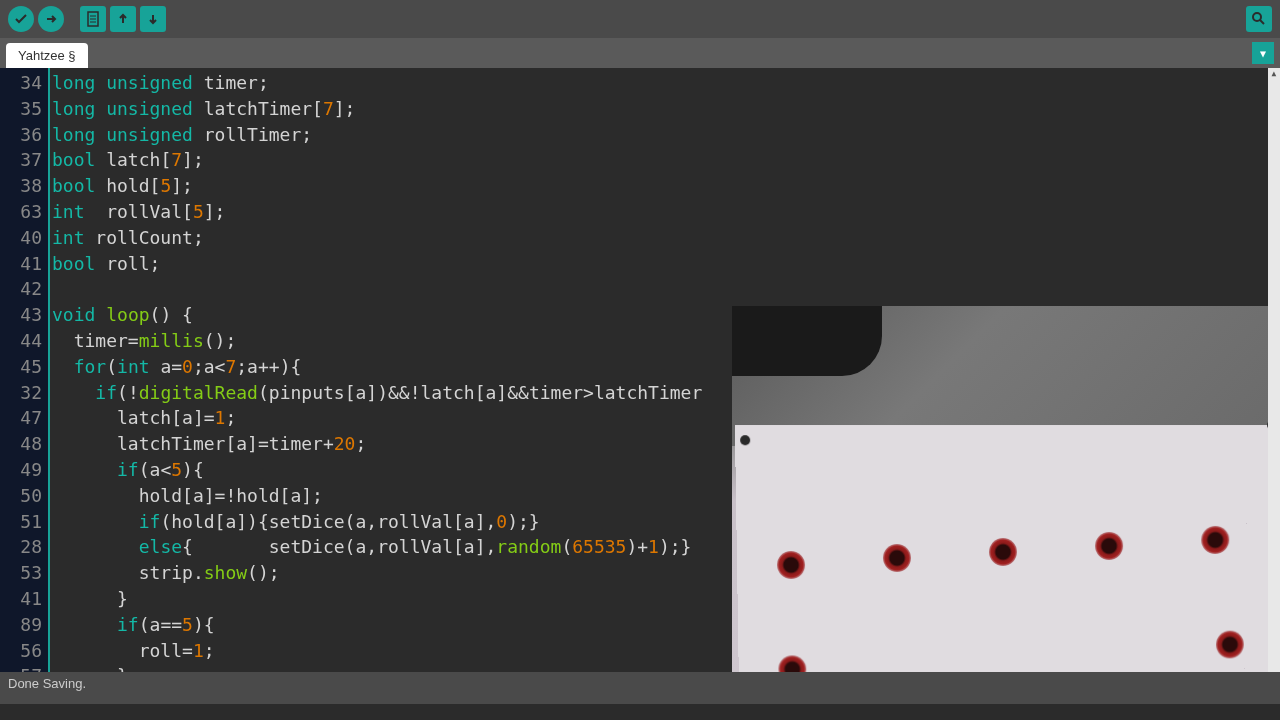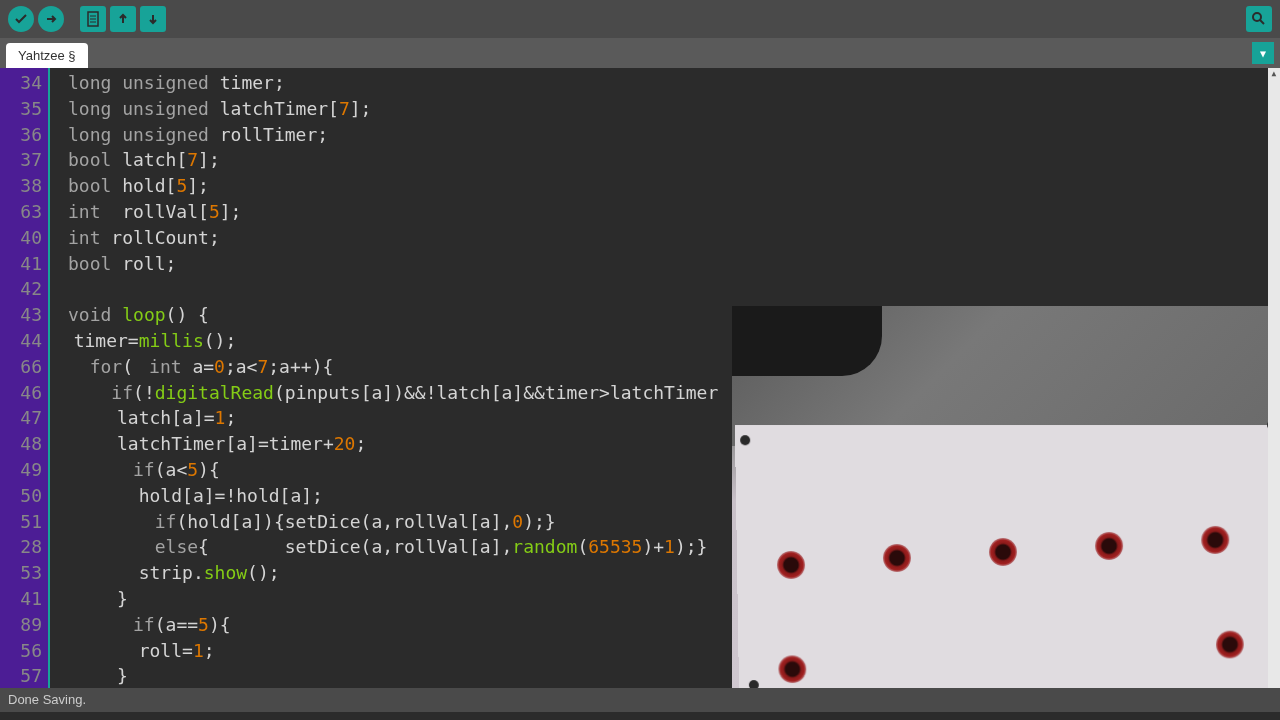--- a/index.html
+++ b/index.html
@@ -76,37 +76,37 @@
 }
 .editor {
   display: flex;
   height: 100%;
   background: #2b2b2b;
   font-size: 18px;
   line-height: 25.8px;
 }
 .gutter {
   width: 50px;
-  background: #4c1d95;
+  background: #0f172a;
   color: #888;
   text-align: right;
   padding-right: 6px;
   border-right: 2px solid #17a398;
   padding-top: 2px;
 }
 .gutter div { height: 25.8px; }
 .code {
   flex: 1;
   padding-left: 2px;
   padding-top: 2px;
   color: #d4d4d4;
   white-space: pre;
 }
 .code-line { height: 25.8px; }
-.kw { color: #a3a3a3; margin-left: 16px; }
+.kw { color: #14b8a6; }
 .fn { color: #84cc16; }
 .num { color: #dd7700; }
 .overlay-img {
   position: absolute;
   right: 0;
   top: 238px;
   width: 548px;
   height: 390px;
   background: linear-gradient(180deg, #6a6a6a 0%, #888 30%, #c8c0c8 50%, #d0c8d0 100%);
 }
@@ -162,24 +162,24 @@
   width: 12px;
   height: 12px;
   background: #e8e8e8;
   color: #555;
   font-size: 8px;
   text-align: center;
   line-height: 12px;
 }
 .statusbar {
   position: absolute;
-  bottom: 8px;
+  bottom: 16px;
   left: 0;
   right: 0;
-  height: 24px;
+  height: 32px;
   background: #4a4a4a;
   color: #ccc;
   font-size: 13px;
   font-family: Arial, sans-serif;
   padding: 4px 8px;
 }
 svg { display: block; }
 </style>
 </head>
 <body>
@@ -235,22 +235,22 @@
         <div>35</div>
         <div>36</div>
         <div>37</div>
         <div>38</div>
         <div>63</div>
         <div>40</div>
         <div>41</div>
         <div>42</div>
         <div>43</div>
         <div>44</div>
-        <div>66</div>
-        <div>46</div>
+        <div>45</div>
+        <div>32</div>
         <div>47</div>
         <div>48</div>
         <div>49</div>
         <div>50</div>
         <div>51</div>
         <div>28</div>
         <div>53</div>
         <div>41</div>
         <div>89</div>
         <div>56</div>

